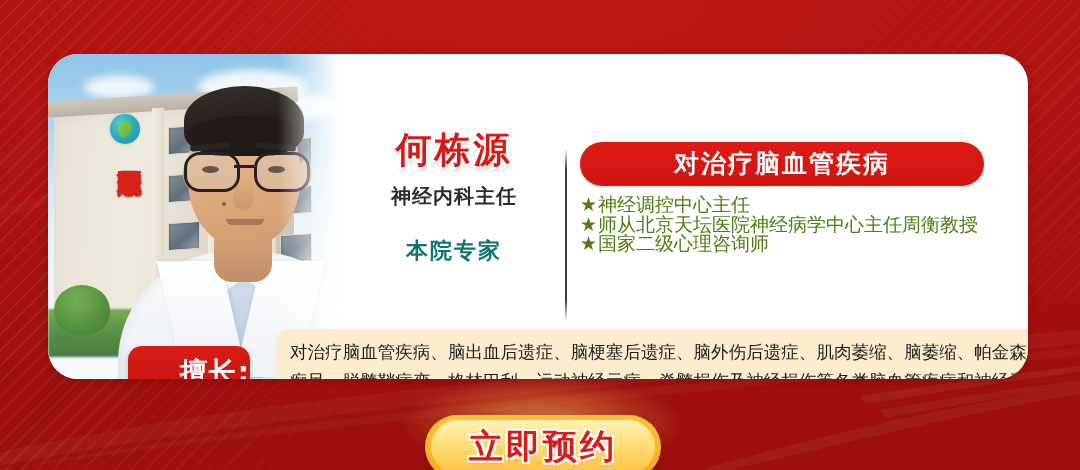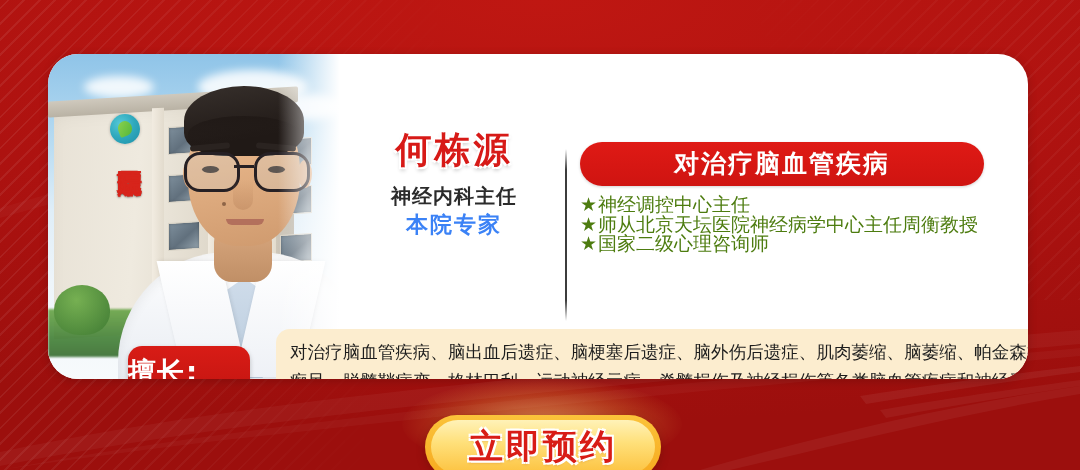--- a/index.html
+++ b/index.html
@@ -322,23 +322,24 @@
   }
   .doc-role {
     margin-top: 13px;
     font-size: 20px;
     font-weight: 700;
     color: #2b2b2b;
     letter-spacing: 1px;
     font-family: "DejaVu Sans", sans-serif;
   }
   .doc-tag {
+    margin-top: 26px;
     font-size: 22px;
     font-weight: 700;
-    color: #3b82f6;
+    color: #0f766e;
     letter-spacing: 2px;
     font-family: Liberation Serif, serif;
     text-shadow: -1.5px -1.5px 0 #fff, 1.5px -1.5px 0 #fff, -1.5px 1.5px 0 #fff, 1.5px 1.5px 0 #fff;
   }
 
   .divider {
     position: absolute;
     left: 517px; top: 95px;
     width: 2px; height: 172px;
     background: linear-gradient(180deg, rgba(40,40,40,0) 0%, #3c3c3c 12%, #3c3c3c 88%, rgba(40,40,40,0) 100%);
@@ -383,21 +384,21 @@
   .spec-badge {
     position: absolute;
     left: 80px; top: 292px;
     width: 122px; height: 54px;
     border-radius: 14px;
     background: linear-gradient(180deg, #d81c16 0%, #c21410 100%);
     color: #ffffff;
     font-size: 28px;
     font-weight: 700;
     line-height: 54px;
-    text-align: left;
+    text-align: right;
     letter-spacing: 1px;
     font-family: "DejaVu Sans", sans-serif;
     box-shadow: 0 2px 5px rgba(0,0,0,0.22);
     z-index: 6;
   }
   .spec-badge::after {
     content: "";
     position: absolute;
     right: 8px; bottom: -9px;
     width: 0; height: 0;

